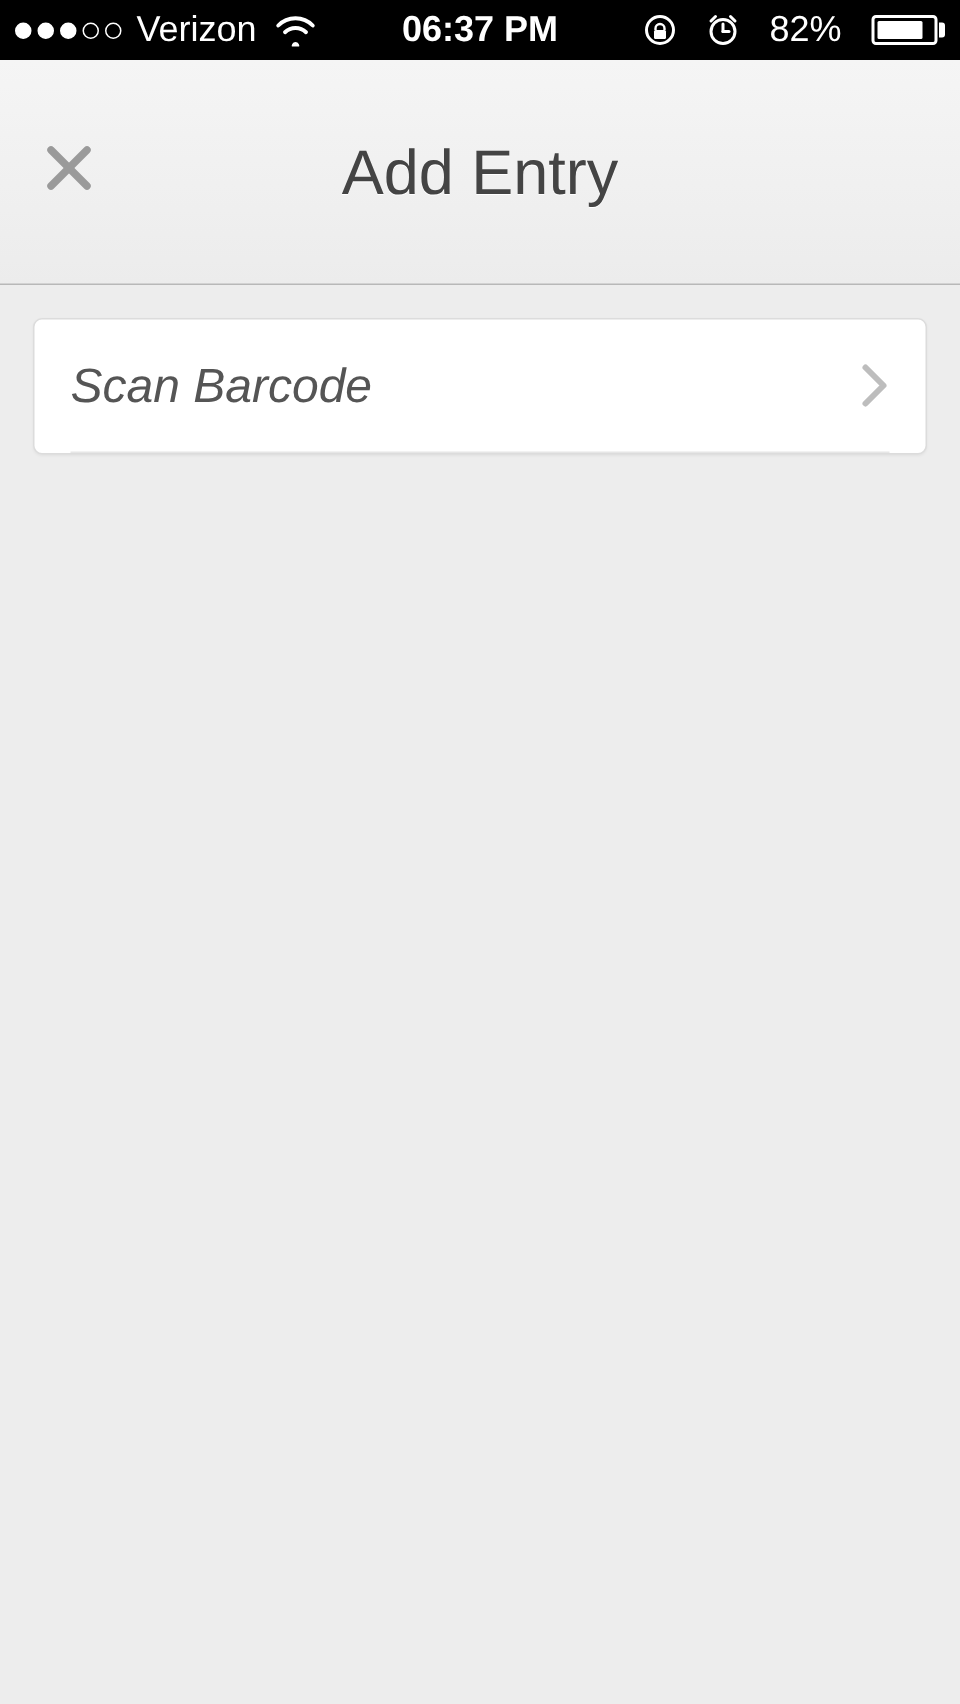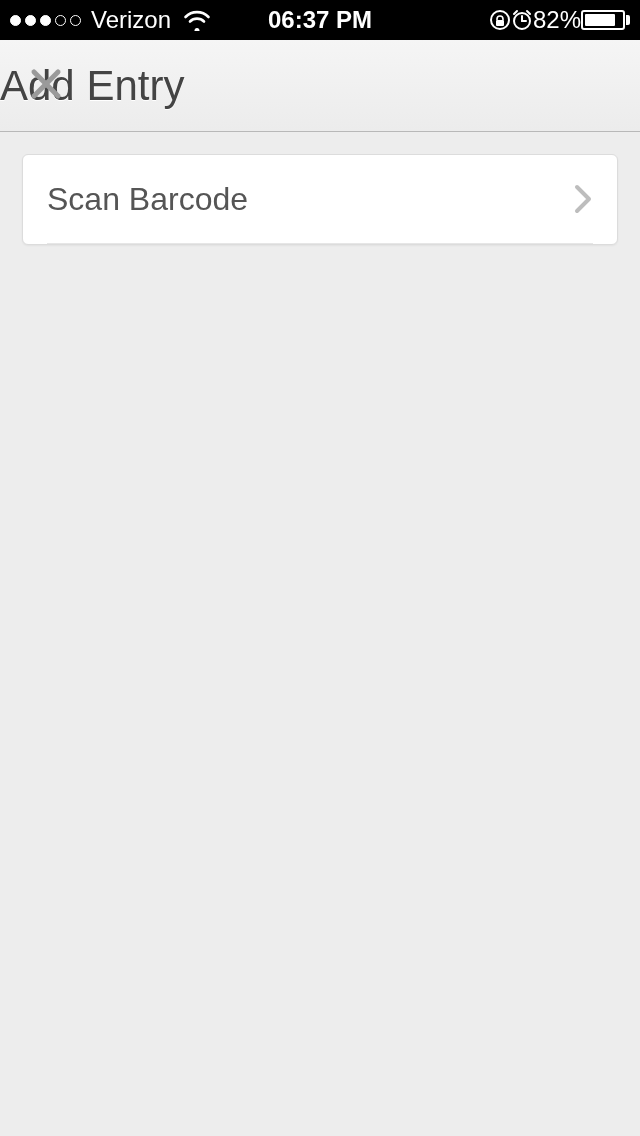--- a/index.html
+++ b/index.html
@@ -23,35 +23,36 @@
       font-size: 24px;
       font-weight: 500;
     }
     .status-left { display: flex; align-items: center; gap: 8px; }
     .signal-dots { display: flex; gap: 4px; align-items: center; }
     .dot { width: 11px; height: 11px; border-radius: 50%; border: 1.5px solid #fff; }
     .dot.filled { background: #fff; }
     .carrier { font-size: 24px; font-weight: 400; margin-left: 2px; }
     .wifi-icon { margin-left: 4px; display:inline-flex; }
     .status-center { position: absolute; left: 50%; transform: translateX(-50%); font-weight: 600; }
-    .status-right { margin-left: auto; display: flex; align-items: center; gap: 0; }
+    .status-right { margin-left: auto; display: flex; align-items: center; gap: 20px; }
     .lock-icon, .alarm-icon { display:inline-flex; }
     .battery-pct { font-size: 24px; font-weight: 400; }
     .battery { display:inline-flex; align-items:center; }
     .battery-body { width: 44px; height: 20px; border: 2px solid #fff; border-radius: 3px; padding: 2px; }
     .battery-fill { height: 100%; background: #fff; border-radius: 1px; }
     .battery-tip { width: 4px; height: 10px; background: #fff; border-radius: 0 2px 2px 0; margin-left: 1px; }
 
     
     .nav-header {
-      height: 92px;
+      height: 150px;
       background: linear-gradient(#f5f5f5, #ececec);
       border-bottom: 1px solid #b8b8b8;
       display: flex;
       align-items: center;
+      justify-content: center;
       position: relative;
     }
     .close-btn {
       position: absolute;
       left: 22px;
       top: 50%;
       transform: translateY(-50%);
       width: 48px;
       height: 48px;
       display: flex;
@@ -60,21 +61,21 @@
       cursor: pointer;
     }
     .page-title {
       font-size: 42px;
       font-weight: 400;
       color: #444;
       text-shadow: 0 1px 0 #fff;
     }
 
     
-    .content { padding: 22px; }
+    .content { padding: 22px; font-style: italic; }
     .card {
       background: #fff;
       border: 1px solid #dcdcdc;
       border-radius: 6px;
       box-shadow: 0 1px 2px rgba(0,0,0,0.05);
     }
     .list-row {
       display: flex;
       align-items: center;
       height: 88px;

